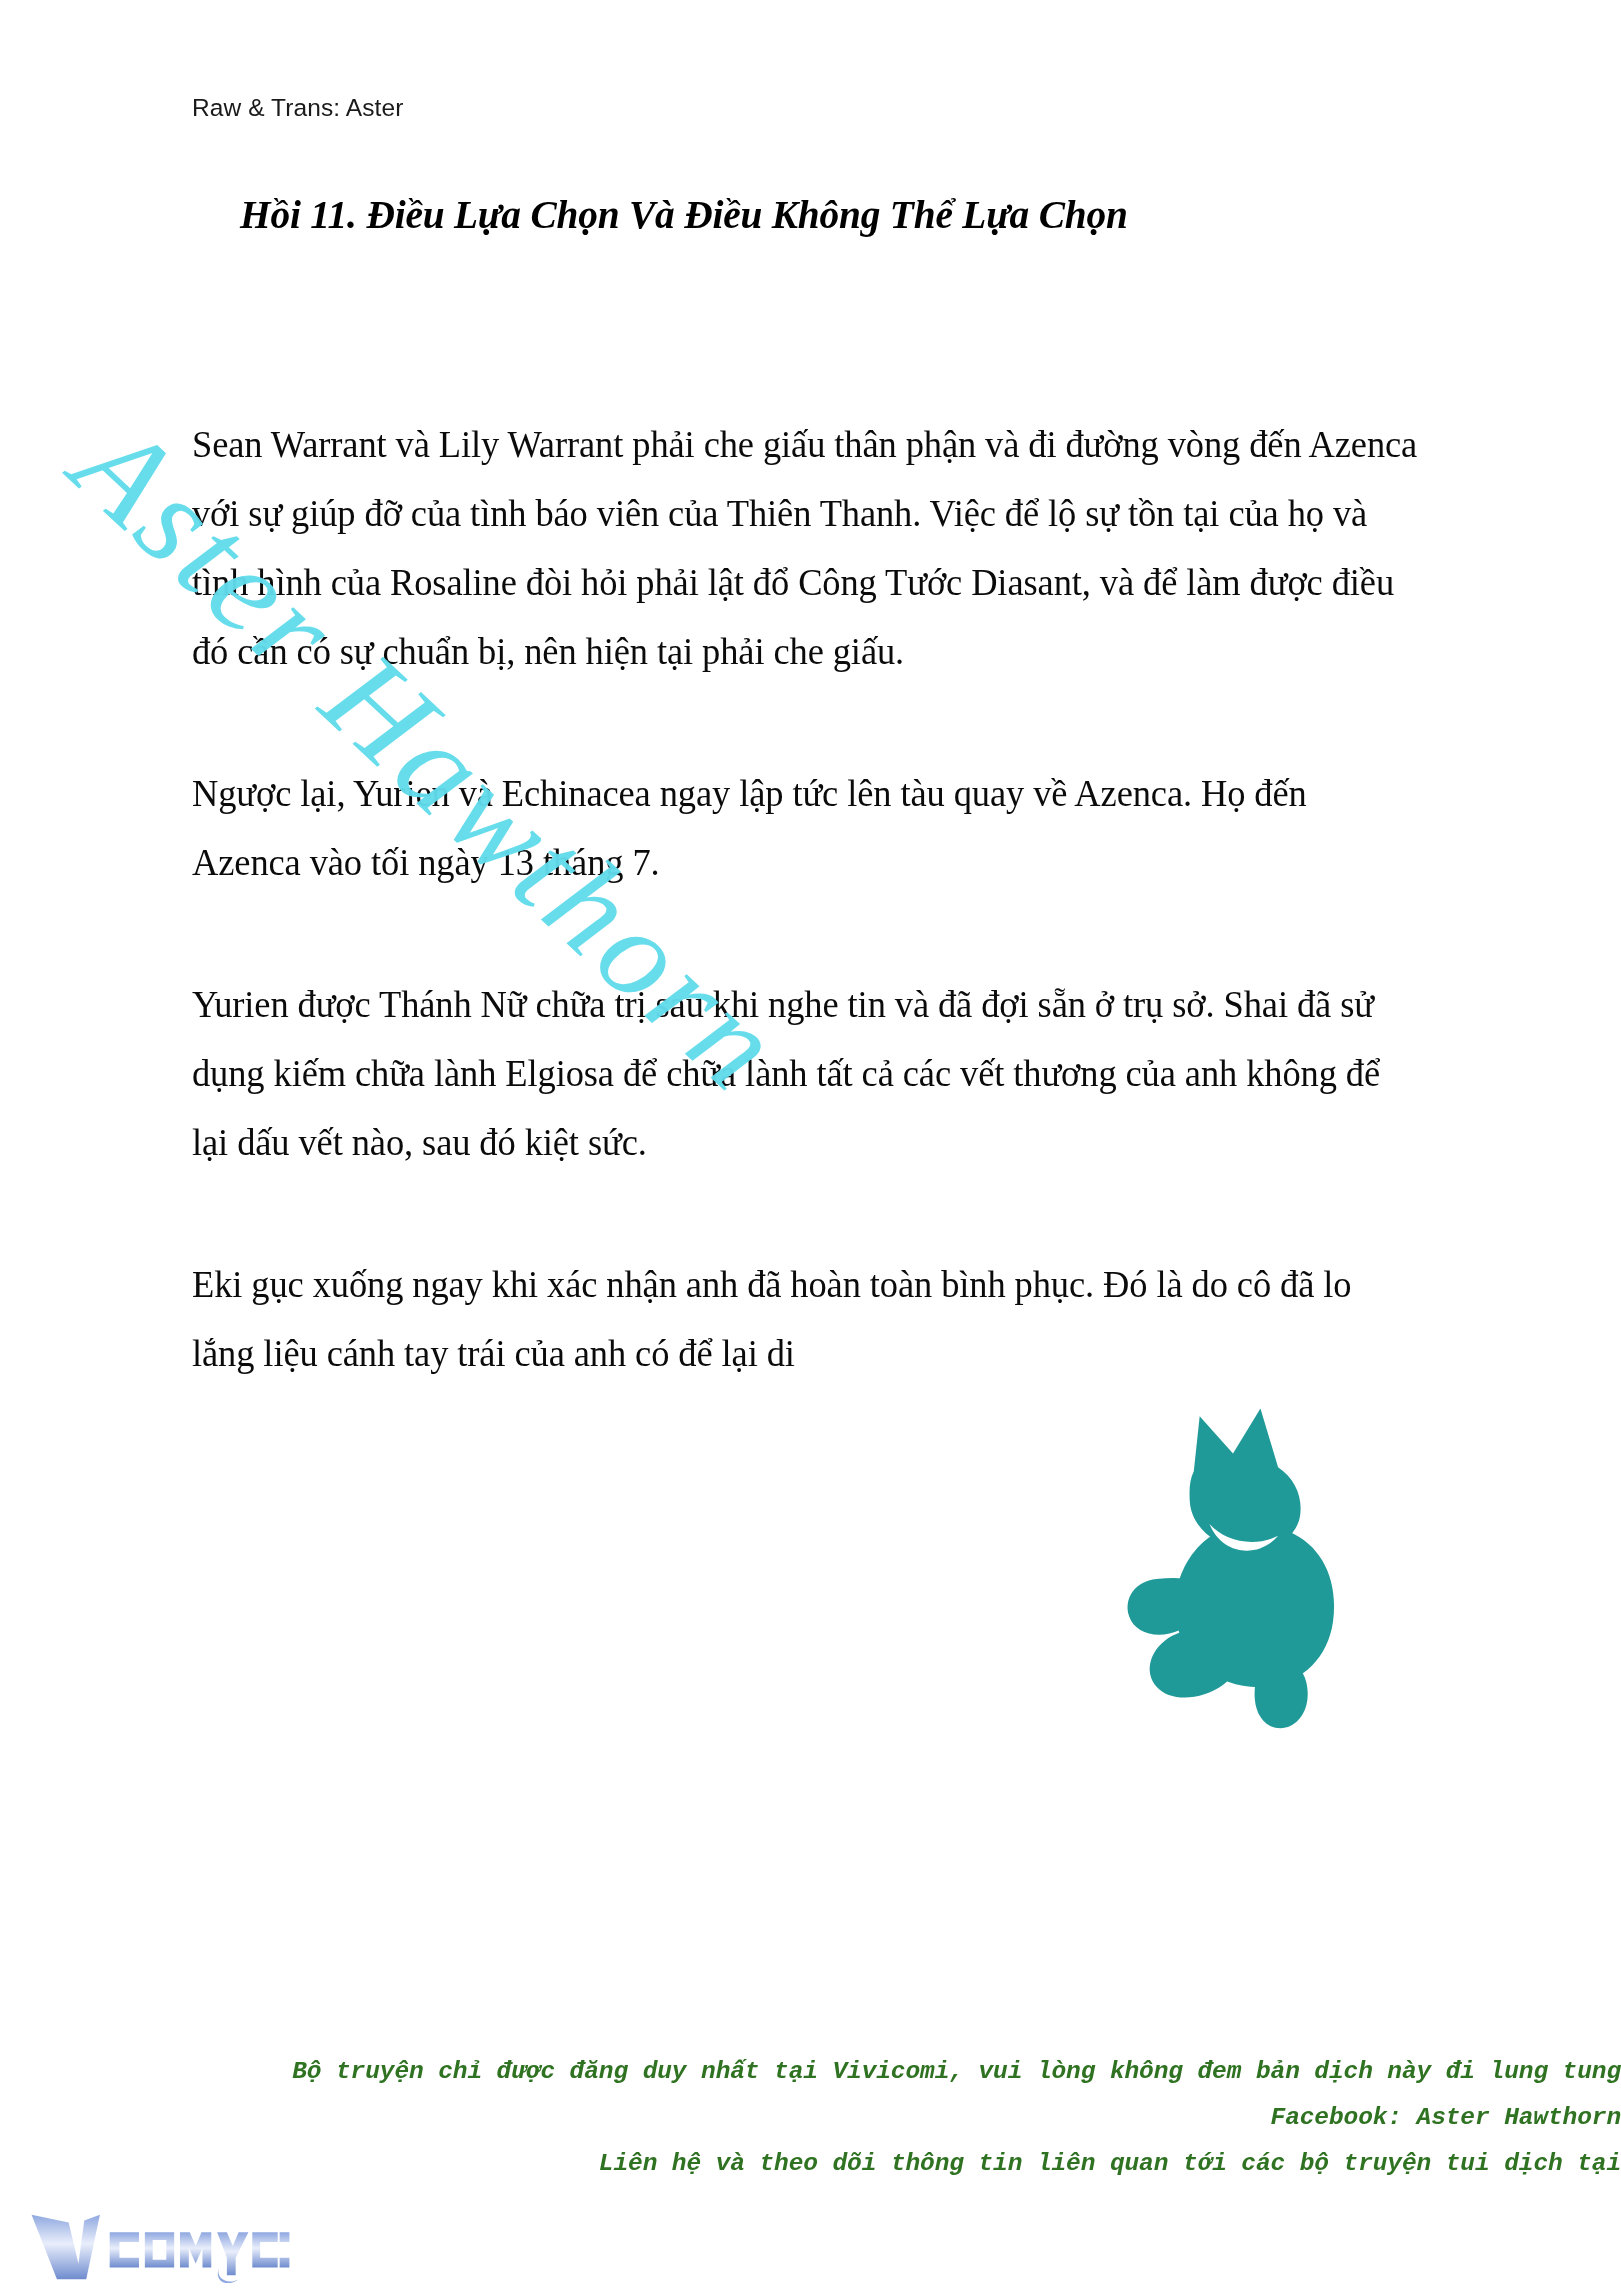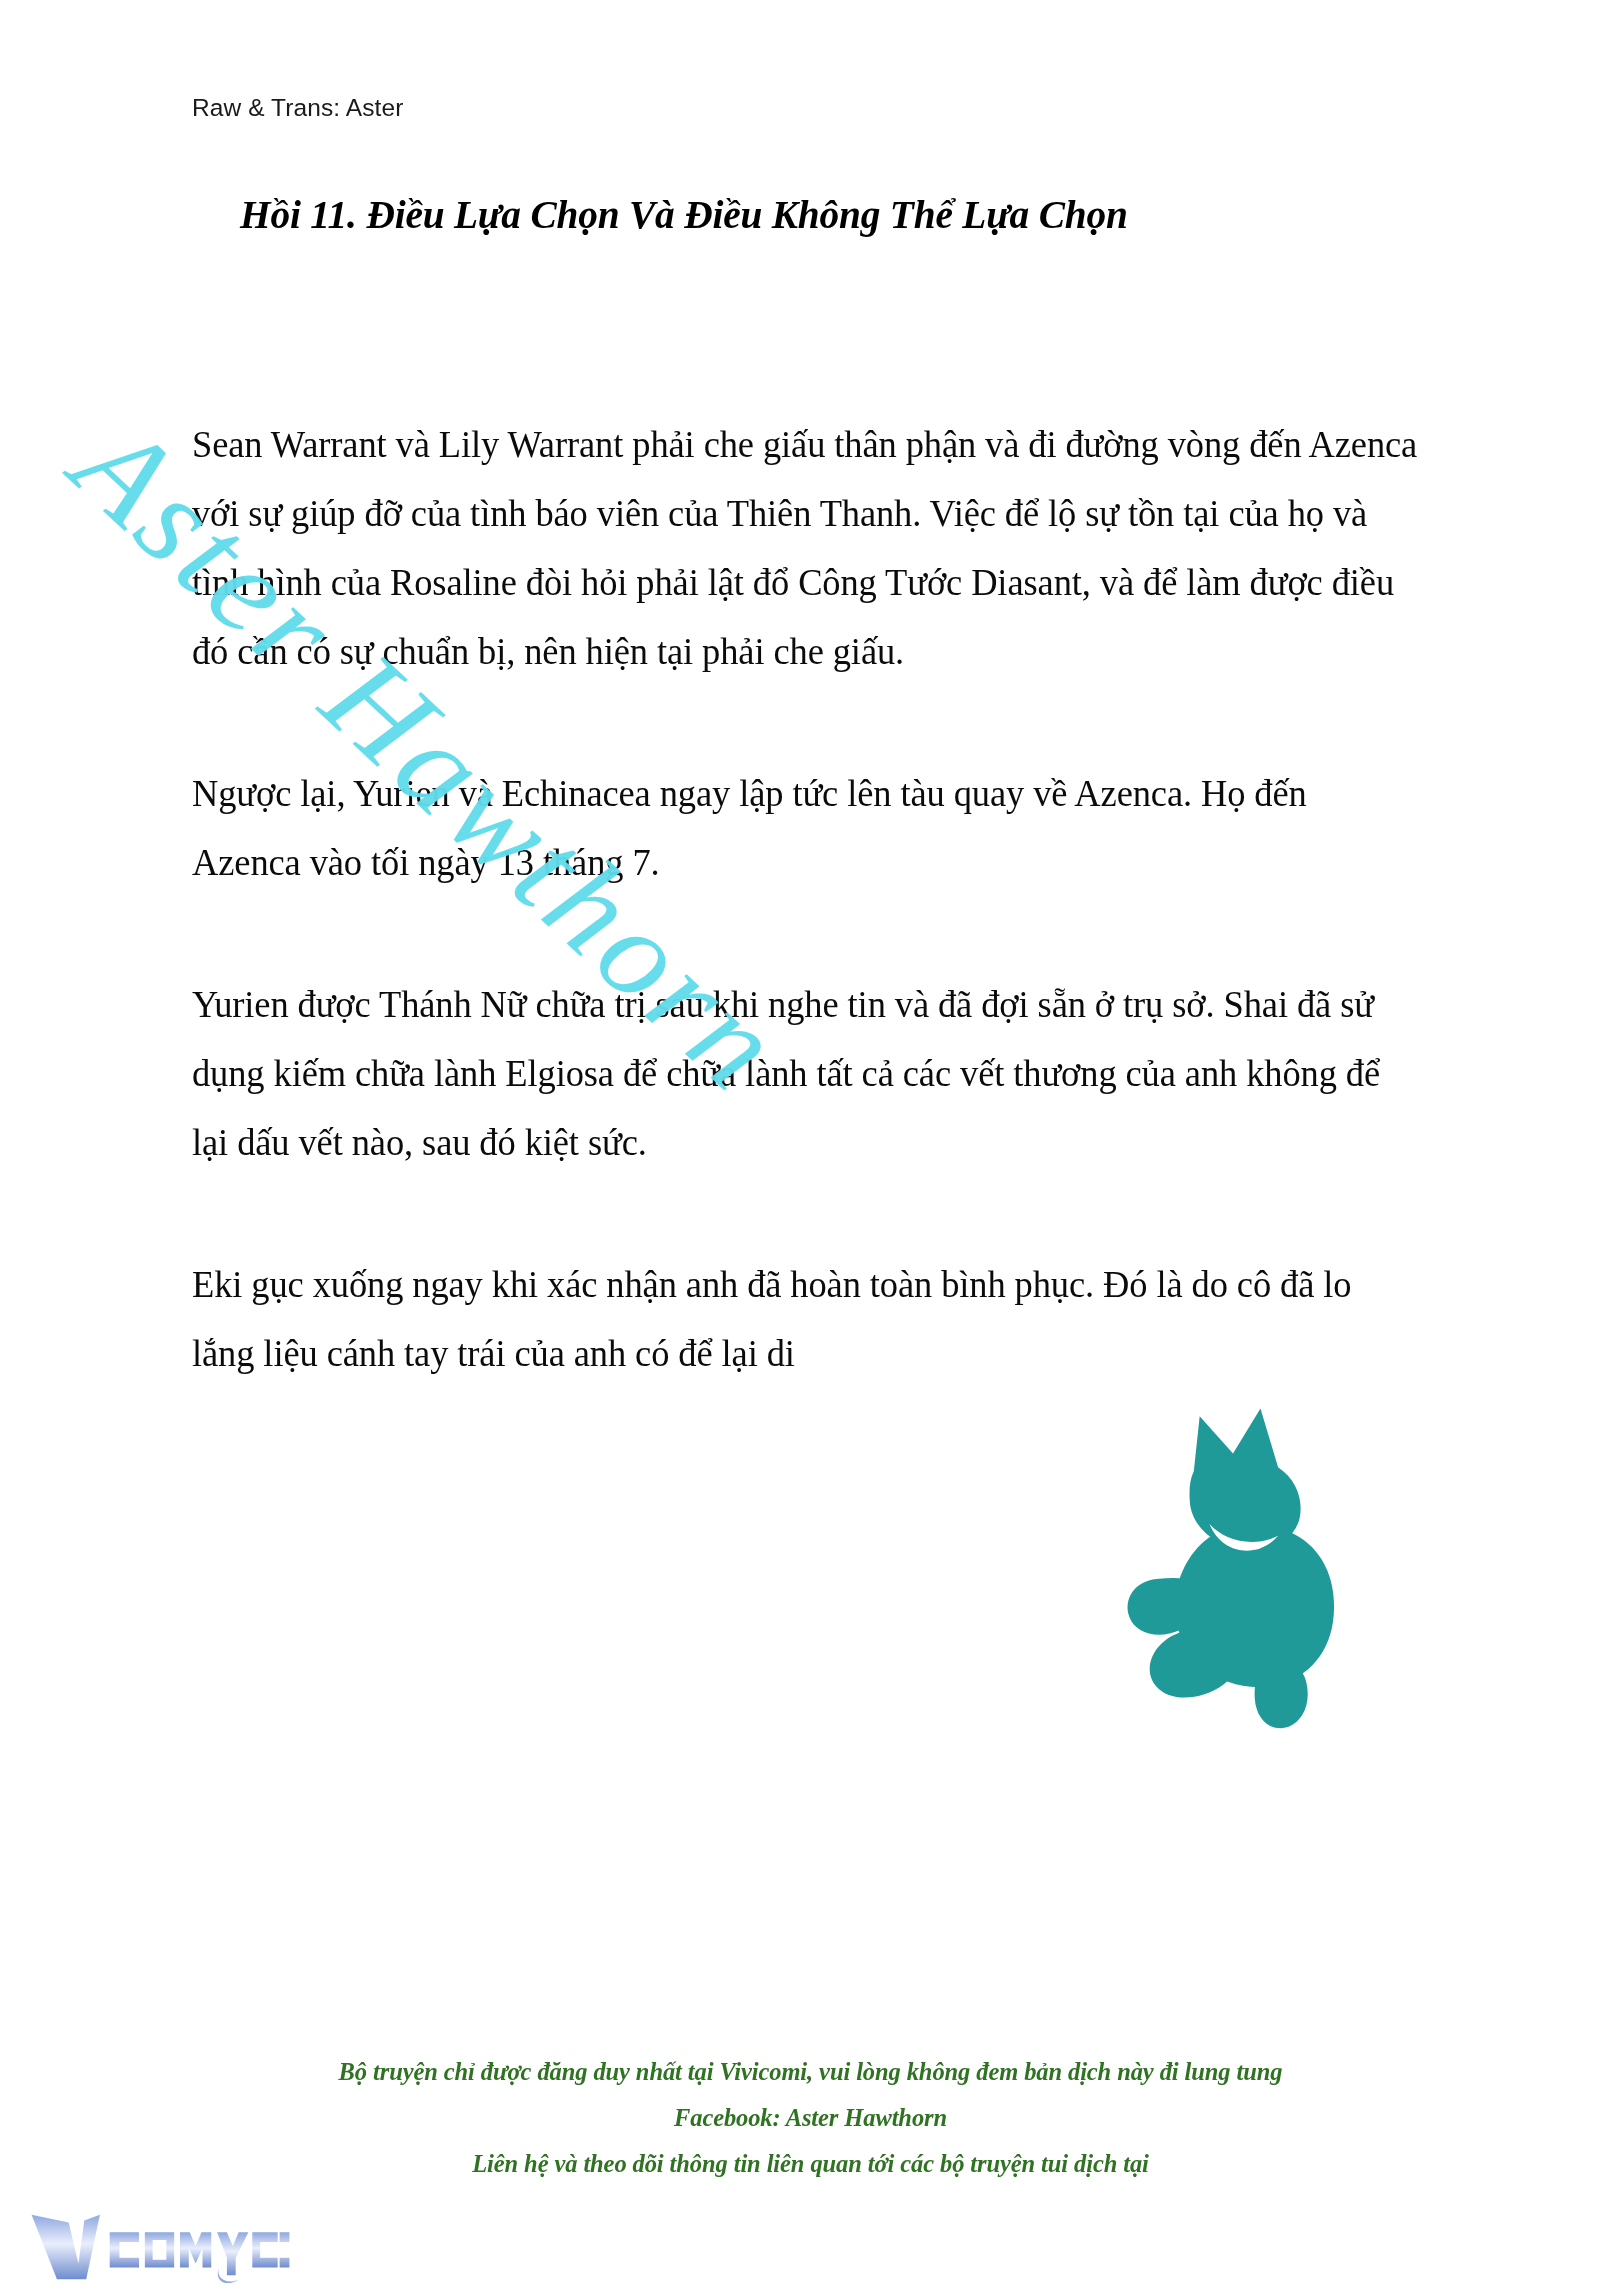--- a/index.html
+++ b/index.html
@@ -100,22 +100,22 @@
     z-index: 6;
     pointer-events: none;
   }
 
   
   .footer-notice {
     position: absolute;
     left: 0;
     top: 2049px;
     width: 1621px;
-    text-align: center;
-    font-family: Liberation Serif, serif;
+    text-align: right;
+    font-family: Liberation Mono, monospace;
     font-style: italic;
     font-weight: bold;
     font-size: 24.5px;
     line-height: 46px;
     color: #2f7322;
     letter-spacing: -0.1px;
   }
   .footer-notice div { white-space: nowrap; }
 
   

